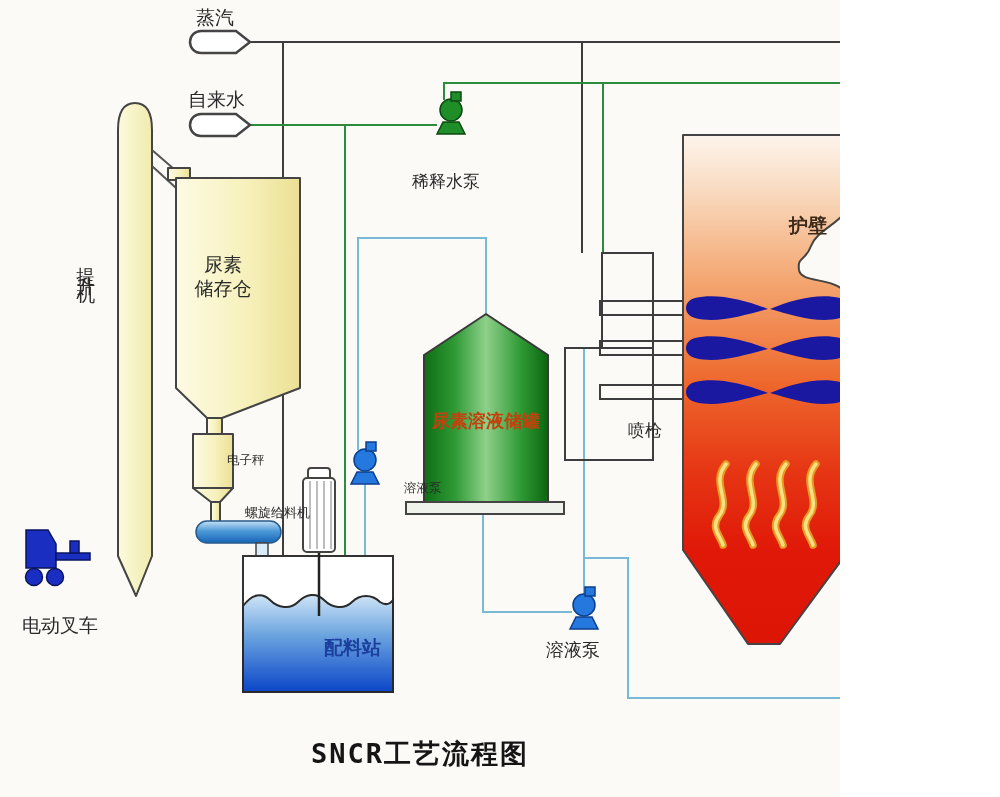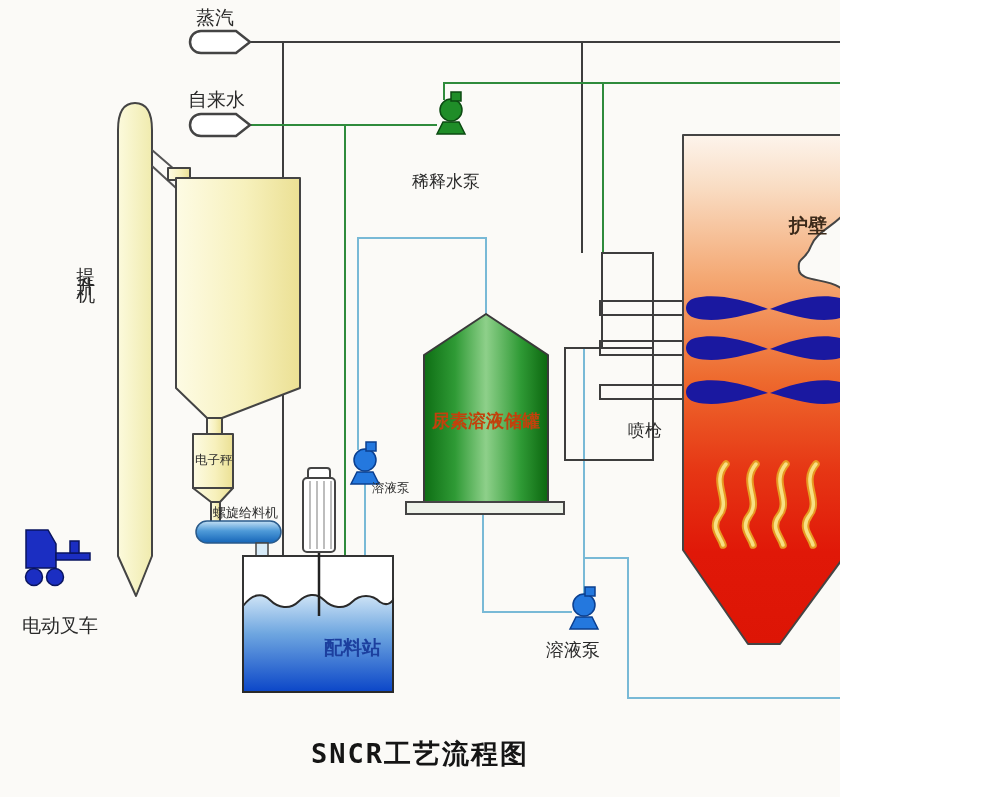--- a/index.html
+++ b/index.html
@@ -12,21 +12,21 @@
   }
   .stage svg{position:absolute;left:0;top:0;}
   .label{
     position:absolute;
     color:#2a2a2a;
     font-size:19px;
     line-height:1.25;
     white-space:nowrap;
     font-family:"DejaVu Sans","Liberation Sans",sans-serif;
   }
-  .label.small{font-size:12.5px;}
+  .label.small{font-size:12.5px;padding-left:32px;}
   .label.mid{font-size:17px;margin-top:25px;}
   .label.vertical{writing-mode:vertical-rl;letter-spacing:9px;}
   .label.center{text-align:center;white-space:normal;}
   .label.on-blue{color:var(--batching-label-blue,#1c3f9e);font-weight:700;}
   .label.on-green{color:#c2410c;font-weight:700;}
   .label.furnace{color:#3c2a1a;font-weight:700;}
   .title{
     position:absolute;left:0;right:0;top:736px;
     text-align:center;
     font-size:27px;font-weight:700;letter-spacing:2px;color:#151515;
@@ -230,20 +230,24 @@
   </g>
   <g>
     <path d="M 236,114 L 250,125 L 236,136 L 201,136 A 11,11 0 0 1 201,114 Z" fill="#fff" stroke="#444" stroke-width="2.5"></path>
   </g>
 </svg>
 
 <div class="label" style="left:196px;top:6px;">蒸汽</div>
 <div class="label" style="left:188px;top:88px;">自来水</div>
 <div class="label mid" style="left:412px;top:146px;">稀释水泵</div>
 <div class="label vertical" style="left:74px;top:252px;">提升机</div>
+<div class="label center" style="left:180px;top:253px;width:86px;">
+  <span>尿素</span><br>
+  <span>储存仓</span>
+</div>
 <div class="label small" style="left:195px;top:452px;">电子秤</div>
 <div class="label small" style="left:213px;top:505px;font-size:13px;">螺旋给料机</div>
 <div class="label" style="left:22px;top:614px;">电动叉车</div>
 <div class="label on-blue" style="left:291px;top:636px;margin-left:33px;">配料站</div>
 <div class="label on-green center" style="left:422px;top:410px;width:128px;font-size:18px;">尿素溶液储罐</div>
 <div class="label small" style="left:372px;top:480px;">溶液泵</div>
 <div class="label" style="left:546px;top:639px;font-size:18px;">溶液泵</div>
 <div class="label furnace" style="left:746px;top:214px;margin-left:43px;">护壁</div>
 <div class="label mid" style="left:628px;top:395px;">喷枪</div>
 

